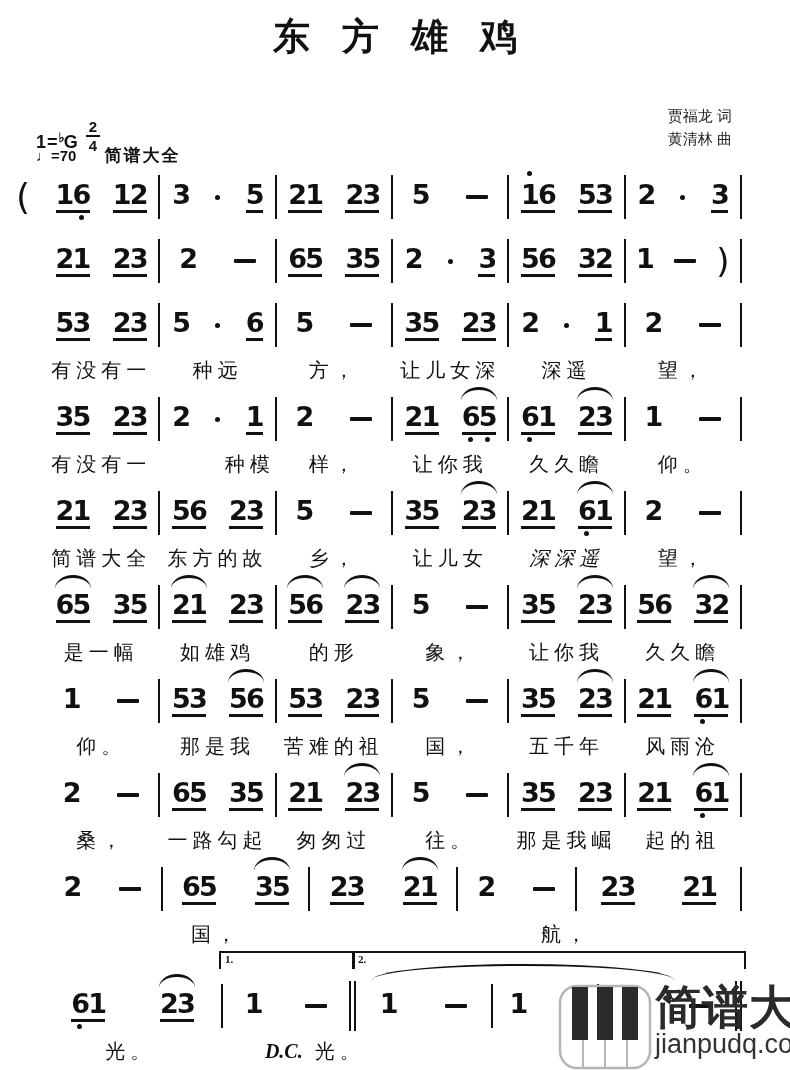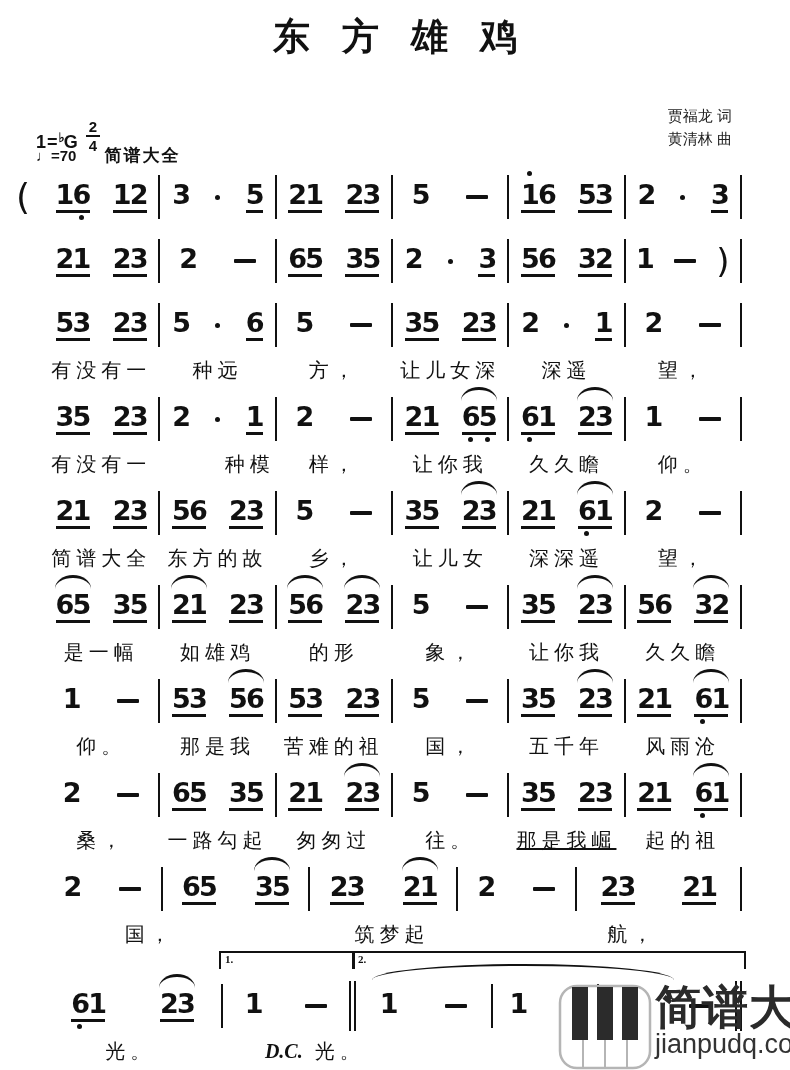--- a/index.html
+++ b/index.html
@@ -458,21 +458,21 @@
           </div>
           <span class="barsp"></span>
           <div class="lyr" style="flex-grow: 1;">
             <span>乡，</span>
           </div>
           <span class="barsp"></span>
           <div class="lyr" style="flex-grow: 1;">
             <span>让儿女</span>
           </div>
           <span class="barsp"></span>
-          <div class="lyr" style="flex-grow: 1;">
+          <div class="lyr" style="flex-grow: 1; font-style: italic;">
             <span>深深遥</span>
           </div>
           <span class="barsp"></span>
           <div class="lyr" style="flex-grow: 1;">
             <span>望，</span>
           </div>
           <span class="barsp"></span>
         </div>
       </div>
       <div class="line">
@@ -737,21 +737,21 @@
           </div>
           <span class="barsp"></span>
           <div class="lyr" style="flex-grow: 1; font-family: Liberation Serif, serif;">
             <span>匆匆过</span>
           </div>
           <span class="barsp"></span>
           <div class="lyr" style="flex-grow: 1;">
             <span>往。</span>
           </div>
           <span class="barsp"></span>
-          <div class="lyr" style="flex-grow: 1; text-decoration: underline;">
+          <div class="lyr" style="flex-grow: 1;">
             <span>那是我崛</span>
           </div>
           <span class="barsp"></span>
           <div class="lyr" style="flex-grow: 1;">
             <span>起的祖</span>
           </div>
           <span class="barsp"></span>
         </div>
       </div>
       <div class="line">
@@ -805,23 +805,20 @@
             </span>
           </div>
           <span class="bar"></span>
         </div>
         <div class="lyrics-row">
           <div class="lyr" style="flex-grow: 1;">
             <span>国，</span>
           </div>
           <span class="barsp"></span>
           <span class="barsp"></span>
-          <div class="lyr" style="flex-grow: 1.25;">
-            <span>筑梦起</span>
-          </div>
           <span class="barsp"></span>
           <div class="lyr" style="flex-grow: 1;">
             <span>航，</span>
           </div>
           <span class="barsp"></span>
           <span class="barsp"></span>
         </div>
       </div>
       <div class="line last">
         <div class="notes-row">

